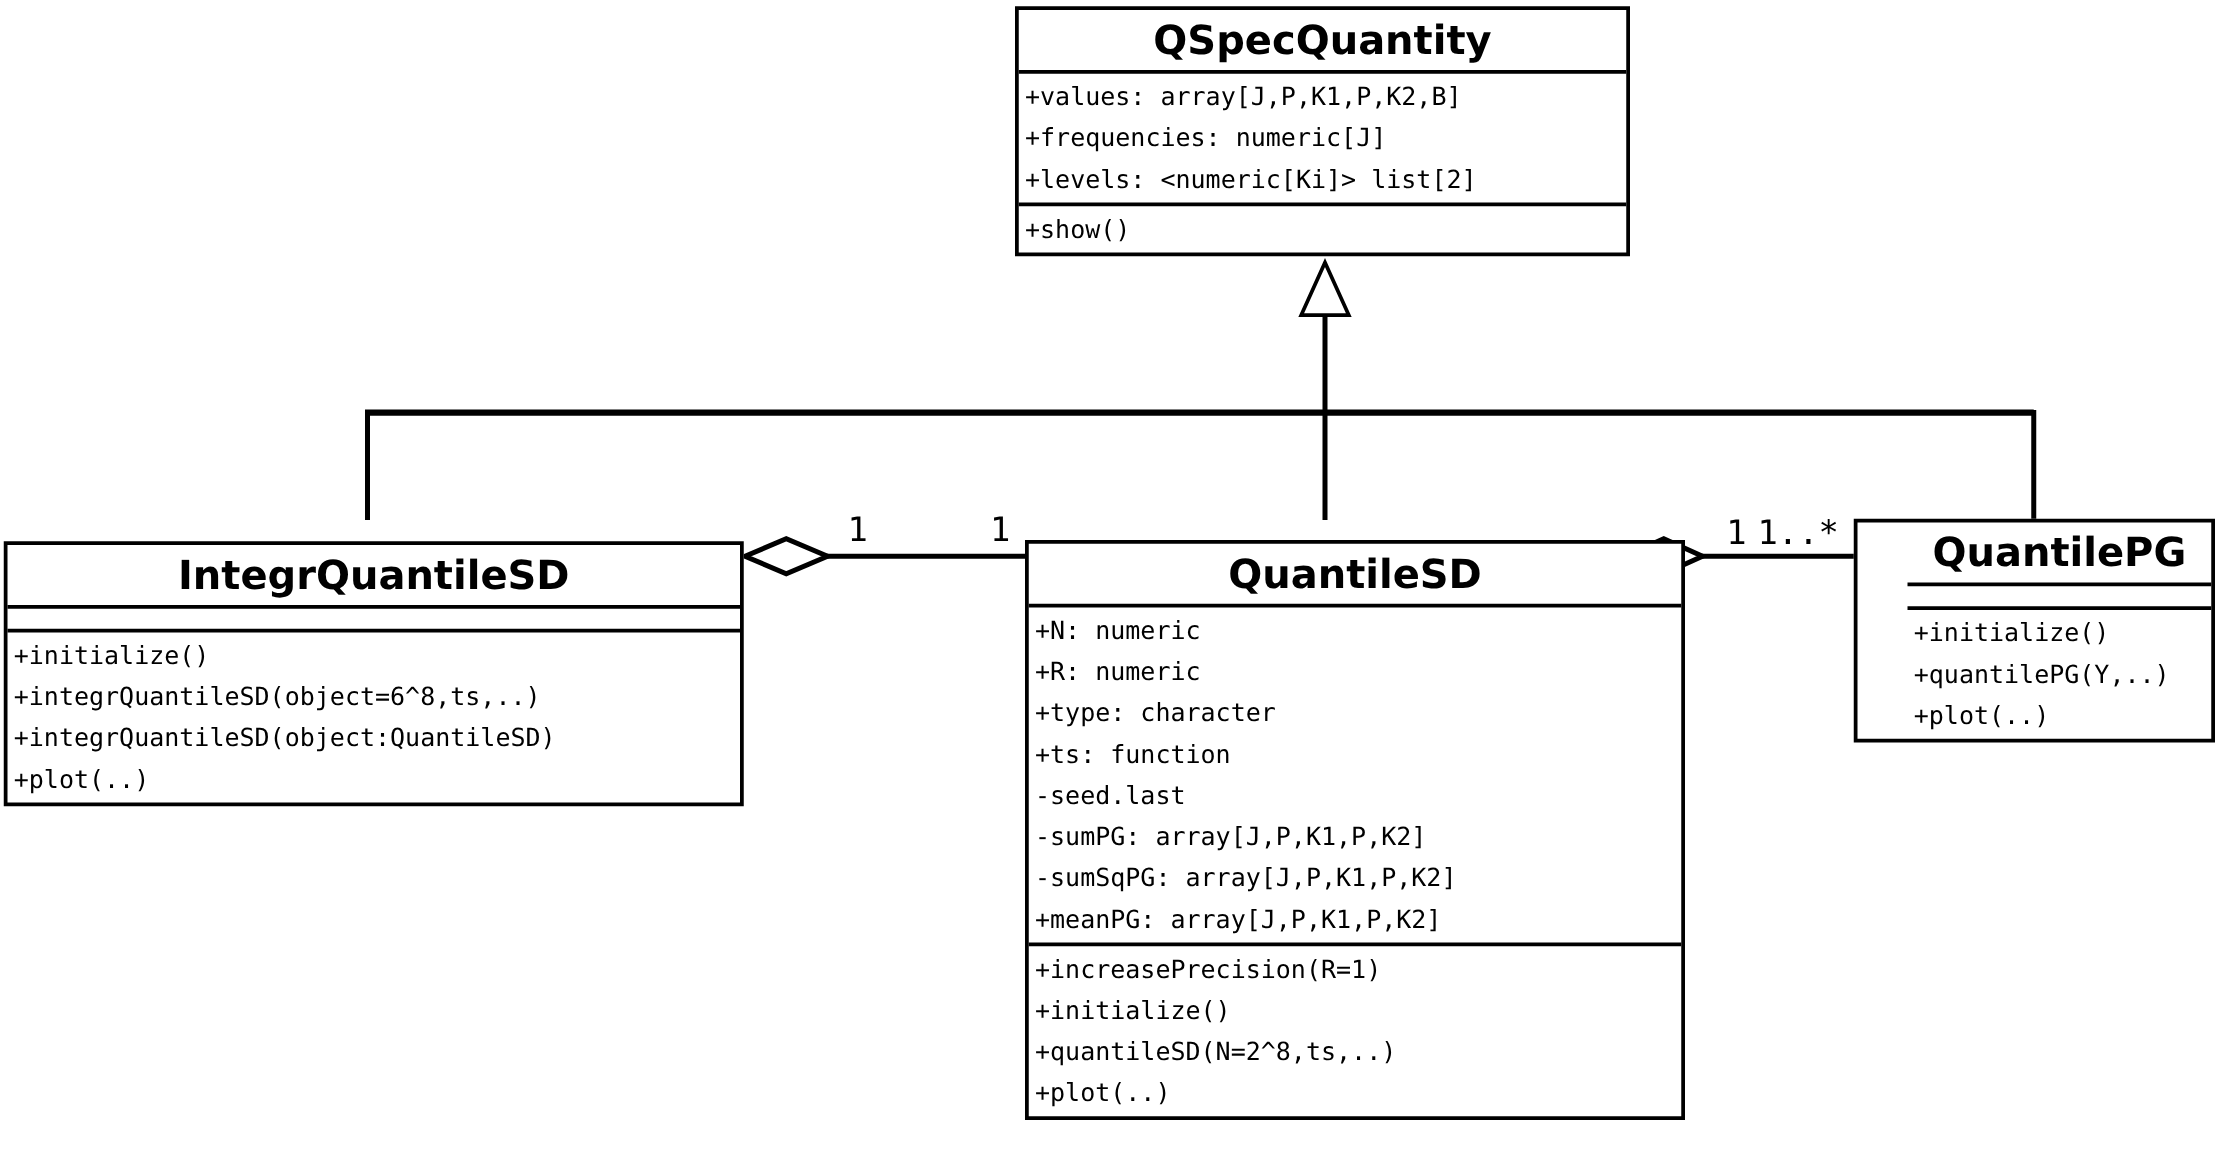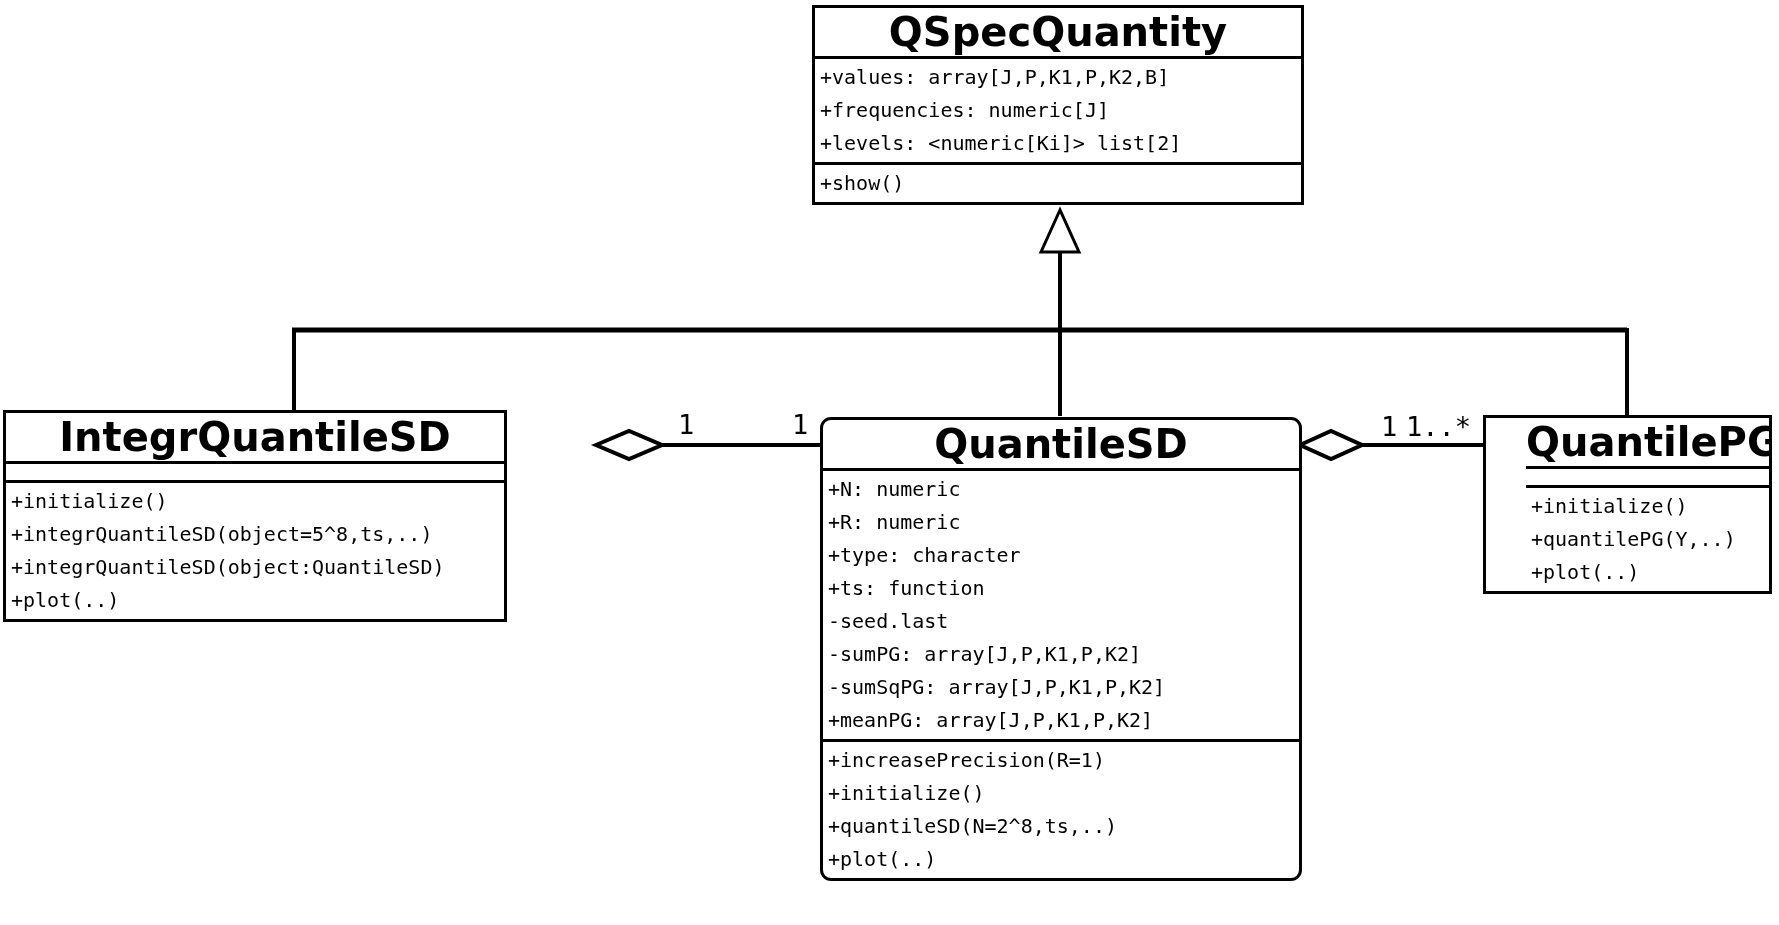--- a/index.html
+++ b/index.html
@@ -8,21 +8,21 @@
     color:#000;overflow:hidden;
     font-family:"DejaVu Sans Mono", monospace;
   }
   .connectors{position:absolute;left:0;top:0;width:1779px;height:925px;}
   .uml-class{
     position:absolute;background:#ffffff;border:3px solid #000000;
     box-sizing:border-box;
   }
   .uml-title{
     height:48px;line-height:48px;text-align:center;
-    font-family:"DejaVu Sans", sans-serif;font-weight:bold;font-size:40px;
+    font-family:"DejaVu Sans", sans-serif;font-weight:bold;font-size:32px;
     white-space:nowrap;overflow:hidden;
   }
   .uml-section{
     border-top:3px solid #000000;
     font-family:"DejaVu Sans Mono", monospace;
     font-size:20px;line-height:33px;
     padding:2px 2px 2px 5px;min-height:12px;
   }
   .uml-line{white-space:pre;overflow:hidden;}
   .mult{
@@ -57,32 +57,32 @@
     <div class="uml-section">
         <div class="uml-line">+values: array[J,P,K1,P,K2,B]</div>
         <div class="uml-line">+frequencies: numeric[J]</div>
         <div class="uml-line">+levels: &lt;numeric[Ki]&gt; list[2]</div>
       </div>
     <div class="uml-section">
         <div class="uml-line">+show()</div>
       </div>
   </div>
 
-  <div class="uml-class" style="left:3px;top:410px;width:504px;">
+  <div class="uml-class" style="left:3px;top:433px;width:592px;">
     <div class="uml-title">IntegrQuantileSD</div>
     <div class="uml-section"></div>
     <div class="uml-section">
         <div class="uml-line">+initialize()</div>
-        <div class="uml-line">+integrQuantileSD(object=5^8,ts,..)</div>
+        <div class="uml-line">+integrQuantileSD(object=6^8,ts,..)</div>
         <div class="uml-line">+integrQuantileSD(object:QuantileSD)</div>
         <div class="uml-line">+plot(..)</div>
       </div>
   </div>
 
-  <div class="uml-class" style="left:820px;top:417px;width:482px;border-radius:11px;">
+  <div class="uml-class" style="left:820px;top:432px;width:528px;">
     <div class="uml-title">QuantileSD</div>
     <div class="uml-section">
         <div class="uml-line">+N: numeric</div>
         <div class="uml-line">+R: numeric</div>
         <div class="uml-line">+type: character</div>
         <div class="uml-line">+ts: function</div>
         <div class="uml-line">-seed.last</div>
         <div class="uml-line">-sumPG: array[J,P,K1,P,K2]</div>
         <div class="uml-line">-sumSqPG: array[J,P,K1,P,K2]</div>
         <div class="uml-line">+meanPG: array[J,P,K1,P,K2]</div>

